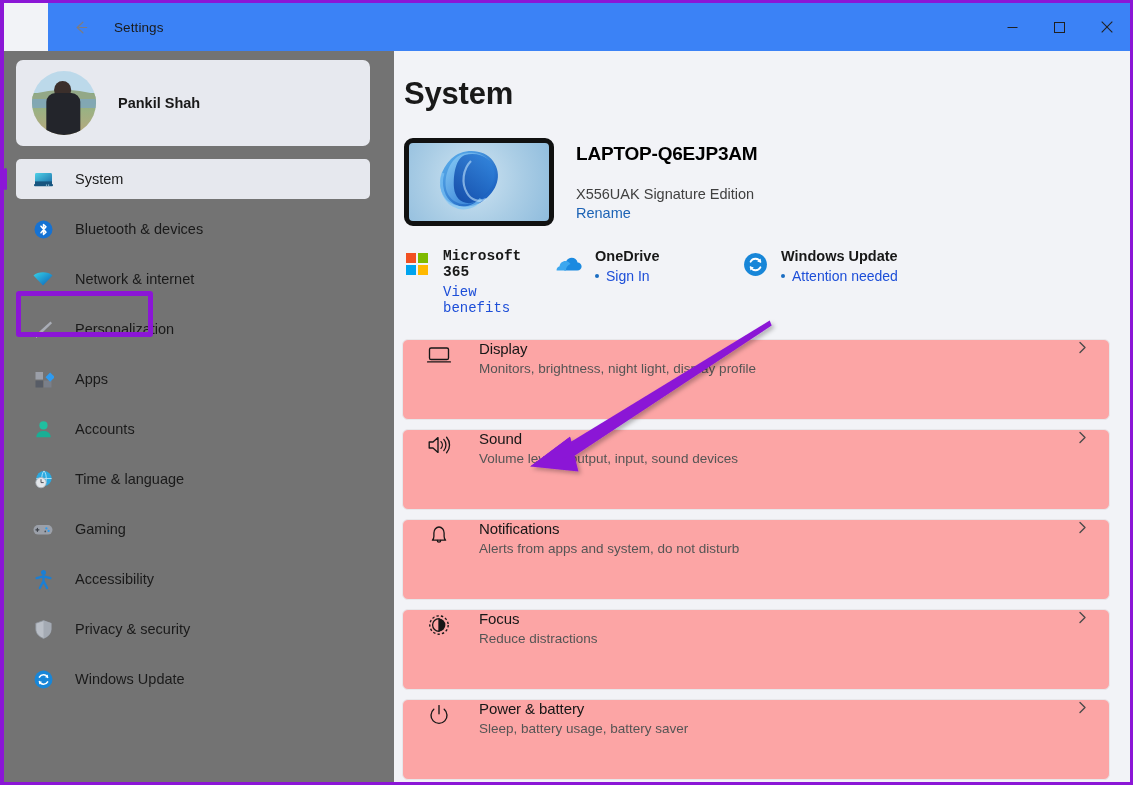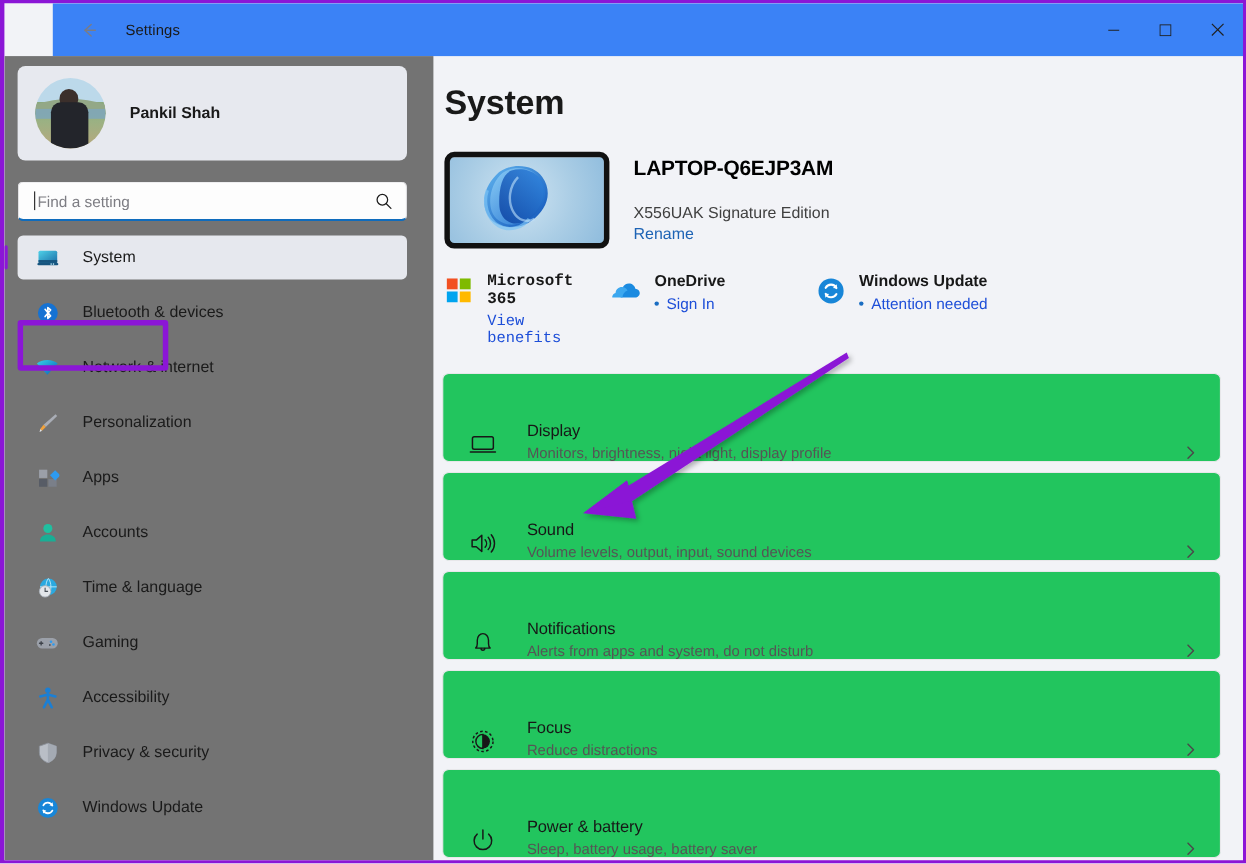--- a/index.html
+++ b/index.html
@@ -280,26 +280,26 @@
     margin-right: 7px;
     flex: none;
   }
   #status-item-m365 { width: 152px; font-family: Liberation Mono, monospace; }
   #status-item-onedrive { width: 186px; }
 
   
   #cards { margin-top: 23px; }
   .setting-card {
     height: 81px;
-    background: #22c55e;
+    background: #fca5a5;
     border: 1px solid #e7e7ea;
     border-radius: 6px;
     margin-bottom: 9px;
     display: flex;
-    align-items: flex-end;
+    align-items: flex-start;
     padding: 0 19px 0 21px;
     cursor: pointer;
   }
   .card-icon {
     width: 30px; height: 30px;
     flex: none;
     display: flex; align-items: center; justify-content: center;
     margin-right: 25px;
     color: #171717;
   }
@@ -367,32 +367,20 @@
     <div id="profile-card">
       <div id="avatar">
         <div class="hill"></div>
         <div class="water"></div>
         <div class="person-head"></div>
         <div class="person-body"></div>
       </div>
       <span id="profile-name">Pankil Shah</span>
     </div>
 
-    <div id="search-wrap">
-      <div id="search-box">
-        <div id="search-caret"></div>
-        <input id="search-input" type="text" value="" placeholder="Find a setting" style="">
-        <span id="search-icon">
-          <svg width="16" height="16" viewBox="0 0 16 16" fill="none">
-            <circle cx="6.6" cy="6.6" r="4.8" stroke="currentColor" stroke-width="1.15"></circle>
-            <line x1="10.2" y1="10.2" x2="14.4" y2="14.4" stroke="currentColor" stroke-width="1.15" stroke-linecap="round"></line>
-          </svg>
-        </span>
-      </div>
-    </div>
 
     <div id="nav">
 
       <div class="nav-item selected">
         <span class="nav-icon">
           <svg width="21" height="21" viewBox="0 0 21 21">
             <defs>
                 <linearGradient id="mgrad" x1="0" y1="0" x2="1" y2="1">
               <stop offset="0%" stop-color="#4fd1e8"></stop>
                   <stop offset="100%" stop-color="#1b6fa8"></stop>

